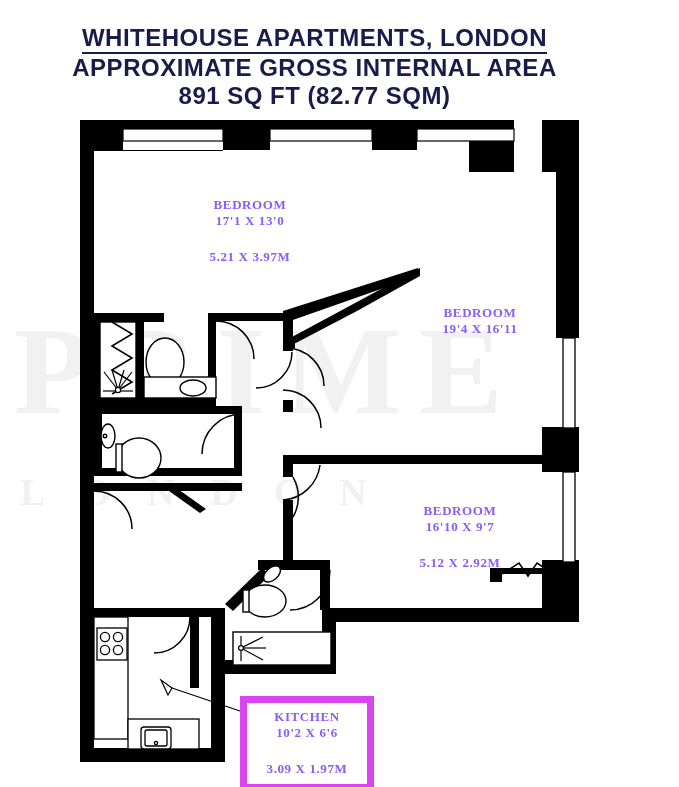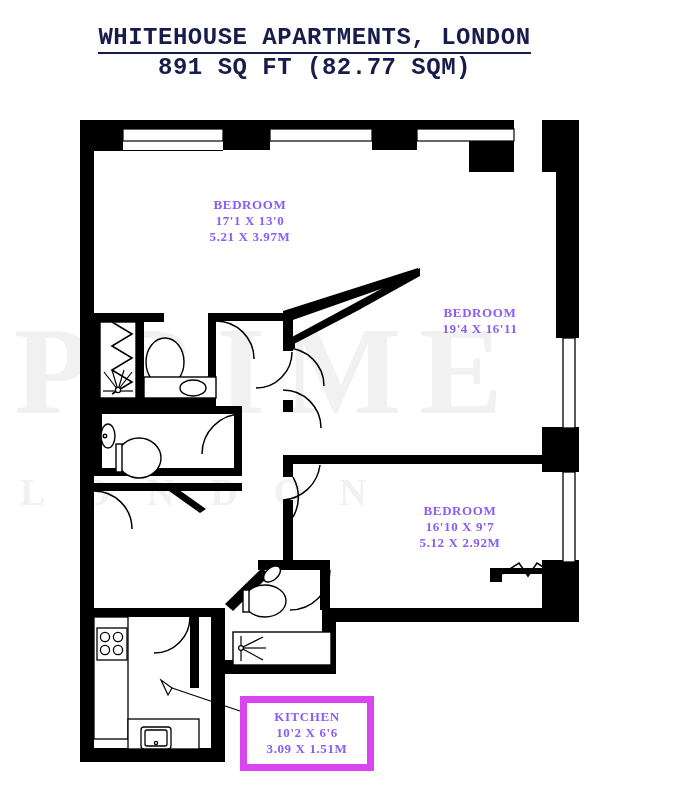--- a/index.html
+++ b/index.html
@@ -17,21 +17,21 @@
   }
 
   
   .title-block {
     position: absolute;
     left: 0;
     top: 24px;
     width: 629px;
     text-align: center;
     color: #181c4a;
-    font-family: Liberation Mono, monospace;
+    font-family: Liberation Sans, sans-serif;
     font-weight: bold;
     letter-spacing: 0.5px;
   }
   .title-line1 {
     font-size: 24px;
     line-height: 27px;
     display: inline-block;
     border-bottom: 2px solid #181c4a;
     padding-bottom: 1px;
   }
@@ -60,21 +60,21 @@
     font-family: "Liberation Serif", "DejaVu Serif", serif;
     font-weight: bold;
     font-size: 13px;
     line-height: 16px;
     letter-spacing: 0.6px;
     text-align: center;
     white-space: nowrap;
   }
   .room-label .rl-name { display: block; }
   .room-label .rl-imp  { display: block; }
-  .room-label .rl-met  { display: block; }
+  .room-label .rl-met  { display: block; margin-top: 20px; }
 
   #label-bedroom1 { left: 130px; top: 197px; width: 240px; }
   #label-reception { left: 380px; top: 305px; width: 200px; }
   #label-bedroom2 { left: 360px; top: 503px; width: 200px; }
 
   
   #label-kitchen {
     left: 240px;
     top: 696px;
     width: 134px;
@@ -110,20 +110,21 @@
 </head>
 <body>
 
 <div id="page">
 
   <div class="watermark" id="wm-prime">PRIME</div>
   <div class="watermark" id="wm-london">LONDON</div>
 
   <div class="title-block">
     <div><span class="title-line1">WHITEHOUSE APARTMENTS, LONDON</span></div>
+    <div class="title-line2">APPROXIMATE GROSS INTERNAL AREA</div>
     <div class="title-line3">891 SQ FT (82.77 SQM)</div>
   </div>
 
   <svg id="plan-svg" viewBox="0 0 679 787">
 
     <g fill="#000000">
 
       <rect x="80" y="120" width="43" height="30"></rect>
       <rect x="80" y="120" width="434" height="9"></rect>
       <rect x="223" y="120" width="47" height="30"></rect>
@@ -314,16 +315,16 @@
 
   <div class="room-label" id="label-bedroom2">
     <span class="rl-name">BEDROOM</span>
     <span class="rl-imp">16'10 X 9'7</span>
     <span class="rl-met">5.12 X 2.92M</span>
   </div>
 
   <div class="room-label" id="label-kitchen">
     <span class="rl-name">KITCHEN</span>
     <span class="rl-imp">10'2 X 6'6</span>
-    <span class="rl-met">3.09 X 1.51M</span>
+    <span class="rl-met">3.09 X 1.97M</span>
   </div>
 
 </div>
 
 </body></html>

